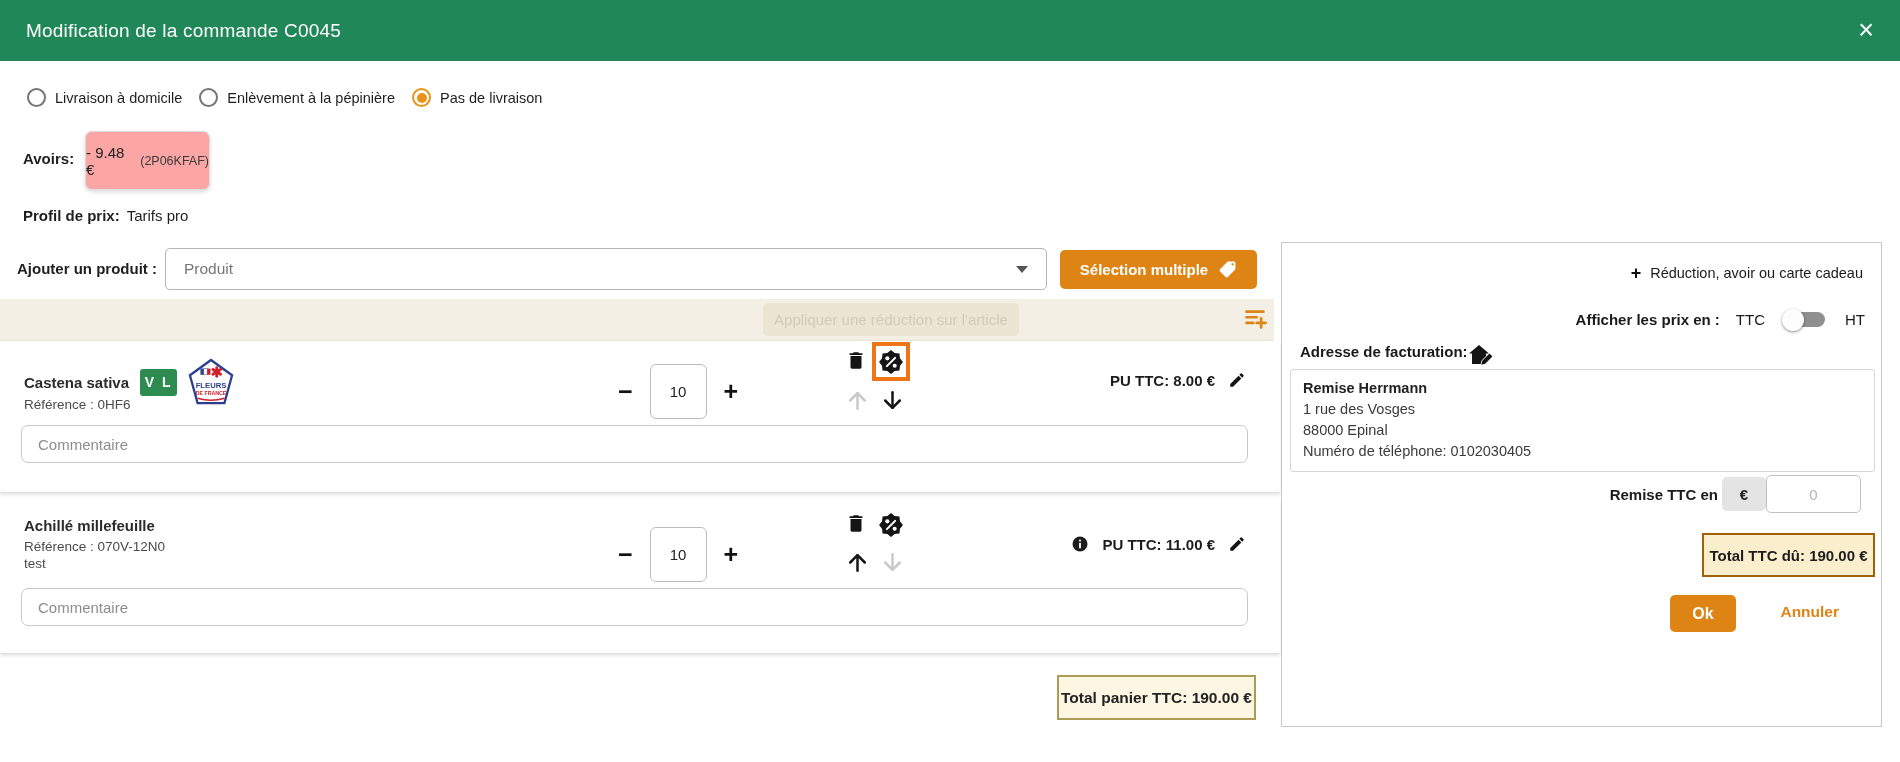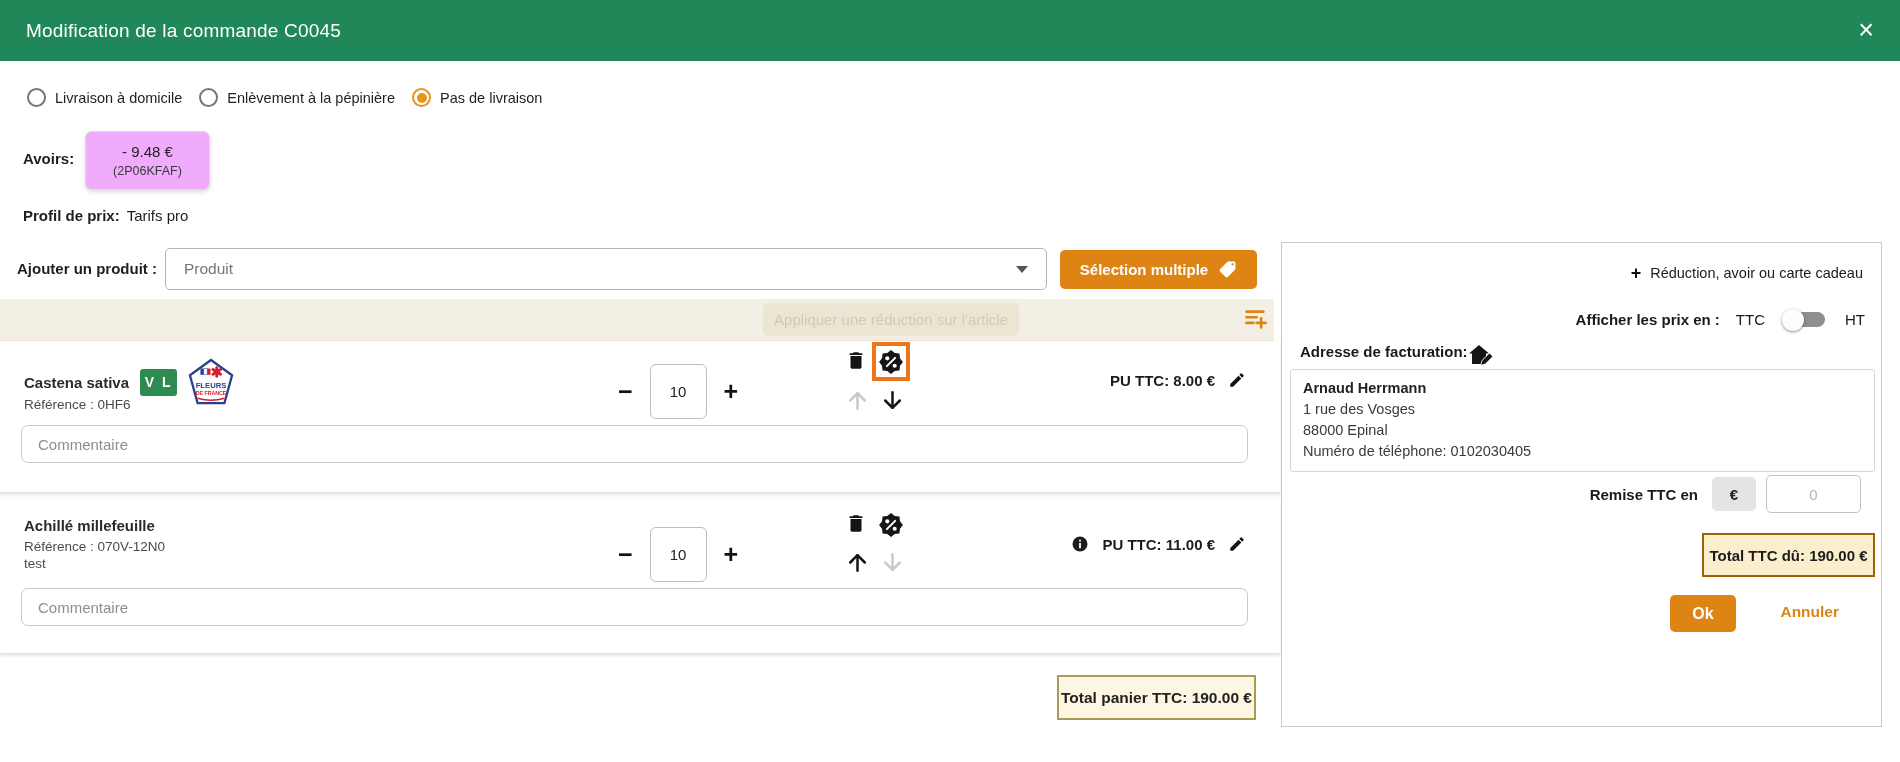--- a/index.html
+++ b/index.html
@@ -18,22 +18,22 @@
   .radio-item { display:flex; align-items:center; gap:9px; cursor:pointer; }
   .radio-circle { width:19px; height:19px; border-radius:50%; border:2px solid #757575; background:#fff;
     display:flex; align-items:center; justify-content:center; flex:0 0 auto; }
   .radio-item.checked .radio-circle { border-color:#e8941a; }
   .radio-item.checked .radio-circle::after { content:""; width:10px; height:10px; border-radius:50%; background:#e8941a; }
   .radio-label { font-size:14.5px; color:#1f1f1f; }
 
   
   .avoirs-label { position:absolute; left:23px; top:150px; font-size:15px; font-weight:bold; color:#1f1f1f; }
   .avoirs-card { position:absolute; left:85px; top:131px; width:125px; height:59px;
-    background:#f0abfc; border:1px solid #dcdcdc; border-radius:7px; box-shadow:0 2px 4px rgba(0,0,0,.15);
-    display:flex; flex-direction:column; align-items:center; justify-content:center; gap:4px; cursor:pointer; }
+    background:#fca5a5; border:1px solid #dcdcdc; border-radius:7px; box-shadow:0 2px 4px rgba(0,0,0,.15);
+    display:flex; align-items:center; justify-content:center; gap:4px; cursor:pointer; }
   .avoirs-amount { font-size:15px; color:#222; }
   .avoirs-code { font-size:12.5px; color:#3a3a3a; }
 
   
   .profile-row { position:absolute; left:23px; top:207px; font-size:15px; color:#1f1f1f; }
   .profile-row b { margin-right:7px; }
 
   
   .addp-label { position:absolute; left:17px; top:260px; font-size:15px; font-weight:bold; color:#1f1f1f; }
   .product-select { position:absolute; left:165px; top:248px; width:882px; height:42px;
@@ -102,21 +102,21 @@
   .toggle { position:relative; width:40px; height:15px; background:#8f8f8f; border-radius:8px;
     margin:0 4px; cursor:pointer; }
   .toggle-knob { position:absolute; left:-3px; top:-3.5px; width:22px; height:22px; border-radius:50%;
     background:#fdfdfd; box-shadow:0 1px 3px rgba(0,0,0,.45); }
   .billing-label-row { position:absolute; left:18px; top:100px; display:flex; align-items:flex-start; gap:0; }
   .billing-label { font-size:15px; font-weight:bold; color:#1a1a1a; }
   .address-card { position:absolute; left:8px; top:126px; width:585px; height:103px;
     border:1px solid #d6d6d6; border-radius:3px; padding:8px 12px; }
   .addr-name { font-size:14.5px; font-weight:bold; color:#222; line-height:21px; }
   .addr-line { font-size:14.5px; color:#3b3b3b; line-height:21px; }
-  .remise-row { position:absolute; right:20px; top:232px; display:flex; align-items:center; gap:10px; }
+  .remise-row { position:absolute; right:20px; top:232px; display:flex; align-items:center; }
   .remise-label { font-size:15px; font-weight:bold; color:#1a1a1a; margin-right:4px; }
   .unit-btn { width:44px; height:34px; background:#e4e4e4; border:none; border-radius:5px;
     font-size:15px; font-weight:bold; color:#222; cursor:pointer; }
   .remise-input { width:95px; height:38px; border:1px solid #c2c2c2; border-radius:5px;
     text-align:center; font-size:15px; font-family:inherit; color:#333; }
   .remise-input::placeholder { color:#b5b5b5; }
   .total-due { position:absolute; right:6px; top:290px; width:173px; height:44px;
     background:#fbeecd; border:2px solid #a16207; display:flex; align-items:center; justify-content:center;
     font-size:15px; font-weight:bold; color:#1c1c1c; }
   .ok-btn { position:absolute; right:145px; top:352px; width:66px; height:37px; background:#dd8414;
@@ -339,21 +339,21 @@
       <span class="billing-label">Adresse de facturation:</span>
       <span style="display:inline-flex;cursor:pointer;">
         <svg width="26" height="24" viewBox="0 0 26 24">
           <path fill="#151515" d="M11 2 L21 10.5 H18 V21 H4 V10.5 H1 Z"></path>
           <path fill="#151515" stroke="#ffffff" stroke-width="1.6" paint-order="stroke" d="M13.2 21.8 l1.1-4 7.2-7.2 2.9 2.9 -7.2 7.2 -4 1.1 z"></path>
         </svg>
       </span>
     </div>
 
     <div class="address-card">
-      <div class="addr-name">Arnaud Herrmann</div>
+      <div class="addr-name">Remise Herrmann</div>
       <div class="addr-line">1 rue des Vosges</div>
       <div class="addr-line">88000 Epinal</div>
       <div class="addr-line">Numéro de téléphone: 0102030405</div>
     </div>
 
     <div class="remise-row">
       <span class="remise-label">Remise TTC en</span>
       <button class="unit-btn">€</button>
       <input class="remise-input" placeholder="0" style="">
     </div>

